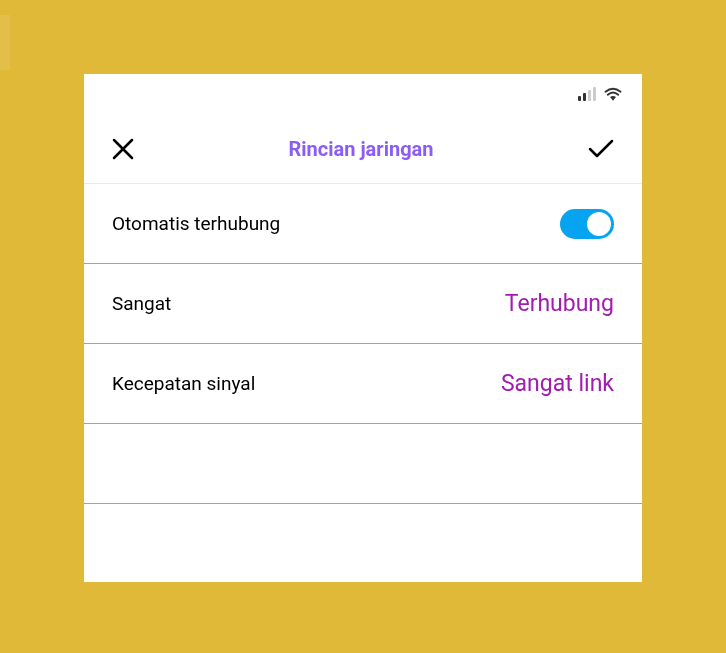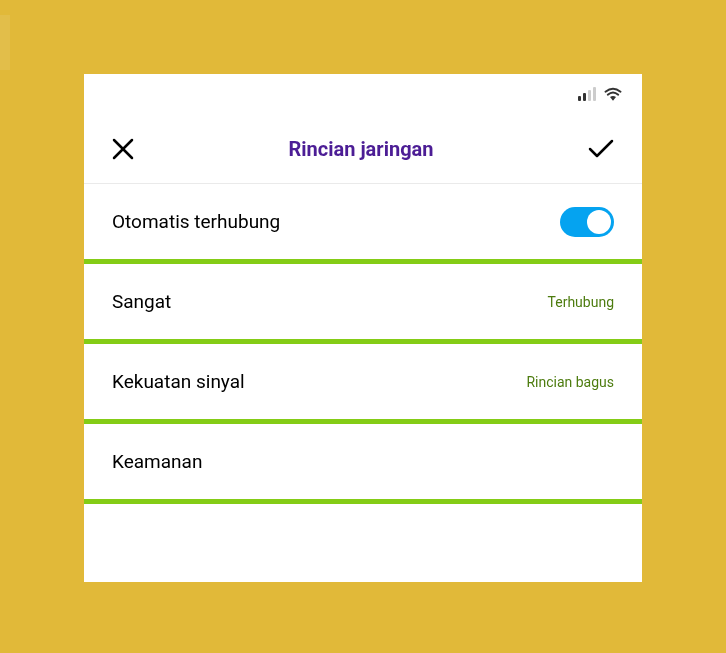--- a/index.html
+++ b/index.html
@@ -67,44 +67,44 @@
       border-bottom: 1px solid #eaeaea;
     }
     .close-btn {
       width: 22px;
       height: 22px;
       cursor: pointer;
     }
     .header-title {
       font-size: 20px;
       font-weight: 700;
-      color: #4c1d95;
+      color: #8b5cf6;
       flex: 1;
       text-align: center;
     }
     .confirm-btn {
       width: 26px;
       height: 20px;
       cursor: pointer;
     }
     .row {
       height: 80px;
       display: flex;
       align-items: center;
       justify-content: space-between;
       padding: 0 28px;
-      border-bottom: 5px solid #84cc16;
+      border-bottom: 1px solid #84cc16;
     }
     .row-label {
       font-size: 19px;
       color: #000;
     }
     .row-value {
-      font-size: 14px;
-      color: #4d7c0f;
+      font-size: 23px;
+      color: #a21caf;
     }
     .toggle {
       width: 54px;
       height: 30px;
       background: #05a3f0;
       border-radius: 15px;
       position: relative;
       cursor: pointer;
     }
     .toggle-knob {
@@ -154,21 +154,20 @@
       <div class="toggle-knob"></div>
     </div>
   </div>
 
   <div class="row">
     <div class="row-label">Sangat</div>
     <div class="row-value">Terhubung</div>
   </div>
 
   <div class="row">
-    <div class="row-label">Kekuatan sinyal</div>
-    <div class="row-value">Rincian bagus</div>
+    <div class="row-label">Kecepatan sinyal</div>
+    <div class="row-value">Sangat link</div>
   </div>
 
 
   <div class="row">
-    <div class="row-label">Keamanan</div>
   </div>
 </div>
 
 </body></html>

